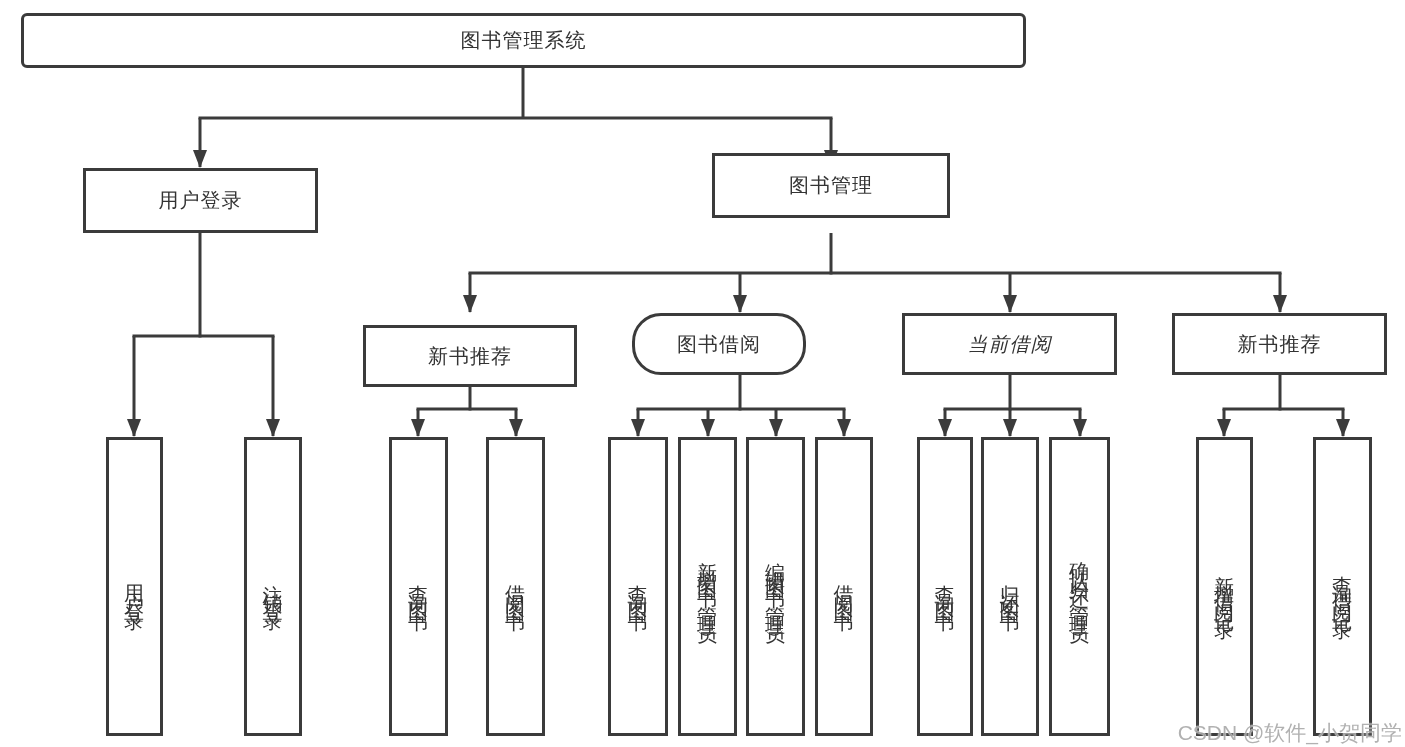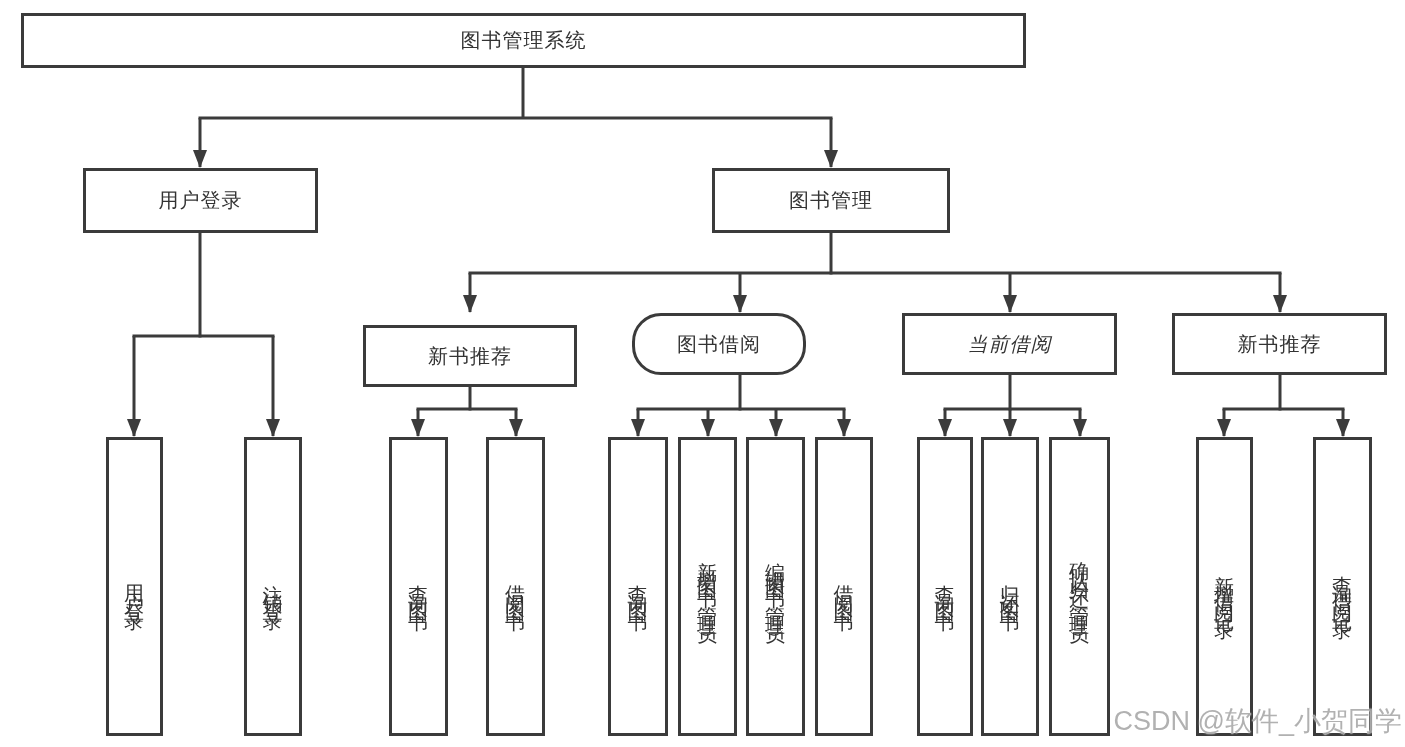--- a/index.html
+++ b/index.html
@@ -29,22 +29,22 @@
   .vnode {
     writing-mode: vertical-rl;
     text-orientation: mixed;
     letter-spacing: 9px;
     white-space: normal;
     line-height: 1;
   }
   #watermark {
     position: absolute;
     right: 3px;
-    bottom: 8px;
-    font-size: 27px;
+    bottom: 0;
+    font-size: 21px;
     color: #a9a9a9;
     opacity: 0.9;
     text-shadow: 0 0 2px #ffffff, 0 0 1px #ffffff;
     z-index: 20;
     white-space: nowrap;
   }
 </style>
 </head>
 <body>
 
@@ -93,24 +93,24 @@
       <path d="M1010,409 V436" marker-end="url(#arrowhead)"></path>
       <path d="M1080,409 V436" marker-end="url(#arrowhead)"></path>
 
       <path d="M1280,375 V410.5"></path>
       <path d="M1222.5,409 H1344.5"></path>
       <path d="M1224,409 V436" marker-end="url(#arrowhead)"></path>
       <path d="M1343,409 V436" marker-end="url(#arrowhead)"></path>
     </g>
   </svg>
 
-  <div class="node" style="left:21px; top:13px; width:1005px; height:55px;">图书管理系统</div>
+  <div class="node" style="left:21px; top:13px; width:1005px; height:55px;border-radius:6px;">图书管理系统</div>
 
   <div class="node" style="left:83px; top:168px; width:235px; height:65px;">用户登录</div>
-  <div class="node" style="left:712px; top:168px; width:238px; height:65px;">图书管理</div>
+  <div class="node" style="left:712px; top:153px; width:238px; height:65px;">图书管理</div>
 
   <div class="node" style="left:363px; top:313px; width:214px; height:62px;margin-top:12px;">新书推荐</div>
   <div class="node" style="left:632px; top:313px; width:174px; height:62px;border-radius:29px;">图书借阅</div>
   <div class="node" style="left:902px; top:313px; width:215px; height:62px;font-style:italic;">当前借阅</div>
   <div class="node" style="left:1172px; top:313px; width:215px; height:62px;">新书推荐</div>
 
   <div class="node vnode" style="left:106px; top:437px; width:57px; height:299px;">用户登录</div>
   <div class="node vnode" style="left:244px; top:437px; width:58px; height:299px;">注销登录</div>
 
   <div class="node vnode" style="left:389px; top:437px; width:59px; height:299px;">查询图书</div>

